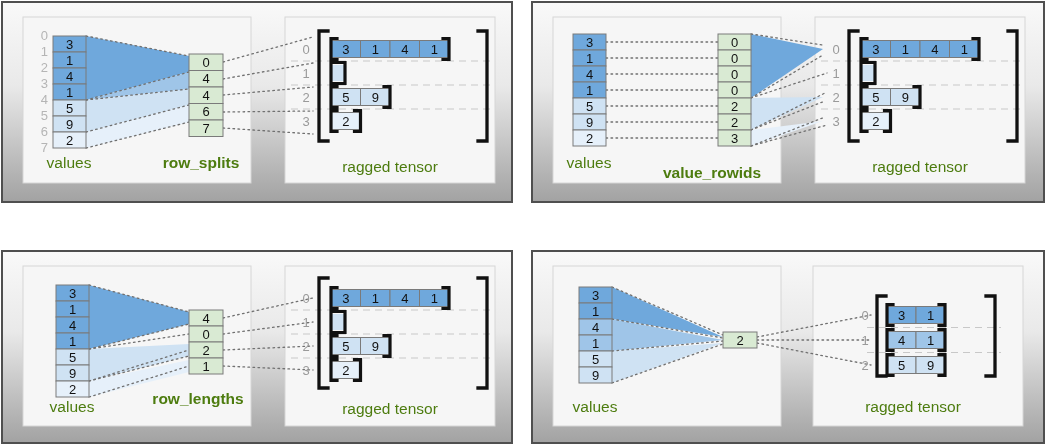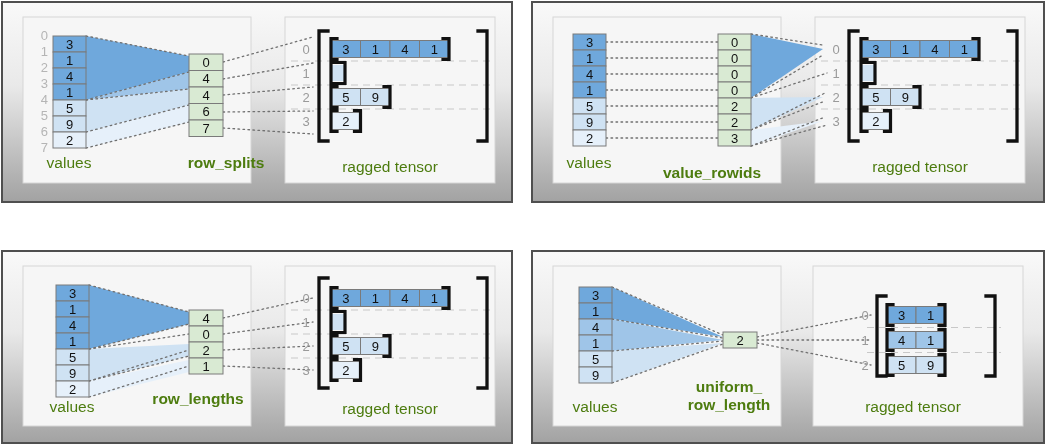--- a/index.html
+++ b/index.html
@@ -102,21 +102,21 @@
         <path d="M383 85.5 L389 85.5 L389 106.5 L383 106.5" fill="none" stroke="#111111" stroke-width="3.2" stroke-linecap="square"></path>
         <text x="305" y="124.5" text-anchor="middle" font-size="13" fill="#9a9a9a">3</text>
         <rect x="330" y="111.5" width="29.5" height="17" fill="#e6f0fa" stroke="#7a7a7a" stroke-width="1"></rect>
         <text x="344.75" y="124.5" text-anchor="middle" font-size="13" fill="#111">2</text>
         <path d="M336 109.5 L330 109.5 L330 130.5 L336 130.5" fill="none" stroke="#111111" stroke-width="3.2" stroke-linecap="square"></path>
         <path d="M353.5 109.5 L359.5 109.5 L359.5 130.5 L353.5 130.5" fill="none" stroke="#111111" stroke-width="3.2" stroke-linecap="square"></path>
         <path d="M327 30 L318 30 L318 140 L327 140" fill="none" stroke="#111111" stroke-width="3.3" stroke-linecap="square"></path>
         <path d="M477 30 L486 30 L486 140 L477 140" fill="none" stroke="#111111" stroke-width="3.3" stroke-linecap="square"></path>
       </svg>
     <div class="lbl values-lbl" style="left: 68px; top: 162px;">values</div>
-    <div class="lbl method-lbl" style="left: 200px; top: 162px; margin-left: 25px;">row_splits</div>
+    <div class="lbl method-lbl" style="left: 200px; top: 162px;">row_splits</div>
     <div class="lbl tensor-lbl" style="left: 389px; top: 166px;">ragged tensor</div>
   </section>
 
   <section class="panel" style="left: 531px; top: 1px; width: 514px; height: 202px;">
     <svg class="layer" width="514" height="202" viewBox="0 0 514 202">
         <defs>
           <linearGradient id="pgrad1" x1="0" y1="0" x2="0" y2="1">
             <stop offset="0%" stop-color="#f9f9f9"></stop>
             <stop offset="42%" stop-color="#e9e9e9"></stop>
             <stop offset="100%" stop-color="#a2a2a2"></stop>
@@ -349,18 +349,16 @@
         <rect x="356" y="106.5" width="29" height="17" fill="#cfe2f3" stroke="#7a7a7a" stroke-width="1"></rect>
         <text x="370.5" y="119.5" text-anchor="middle" font-size="13" fill="#111">5</text>
         <rect x="385" y="106.5" width="29" height="17" fill="#cfe2f3" stroke="#7a7a7a" stroke-width="1"></rect>
         <text x="399.5" y="119.5" text-anchor="middle" font-size="13" fill="#111">9</text>
         <path d="M362 104.5 L356 104.5 L356 125.5 L362 125.5" fill="none" stroke="#111111" stroke-width="3.2" stroke-linecap="square"></path>
         <path d="M408 104.5 L414 104.5 L414 125.5 L408 125.5" fill="none" stroke="#111111" stroke-width="3.2" stroke-linecap="square"></path>
         <path d="M355 46 L346 46 L346 126 L355 126" fill="none" stroke="#111111" stroke-width="3.3" stroke-linecap="square"></path>
         <path d="M455 46 L464 46 L464 126 L455 126" fill="none" stroke="#111111" stroke-width="3.3" stroke-linecap="square"></path>
       </svg>
     <div class="lbl values-lbl" style="left: 64px; top: 157px;">values</div>
-    <div class="lbl method-lbl" style="left: 198px; top: 146px;">uniform_
-row_length</div>
     <div class="lbl tensor-lbl" style="left: 382px; top: 157px;">ragged tensor</div>
   </section>
 
 </div>
 
 </body></html>

